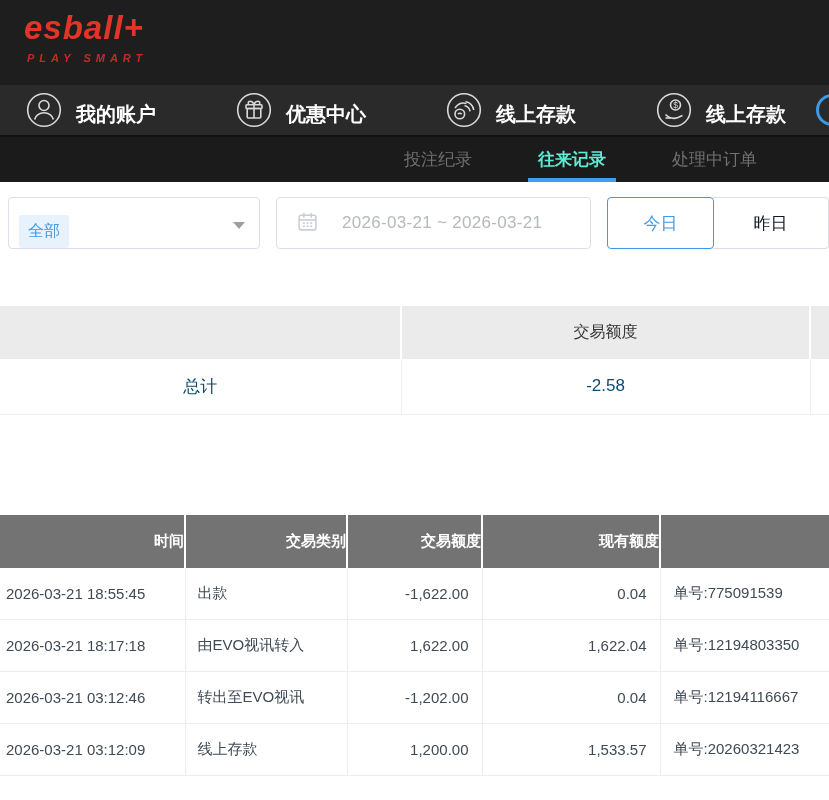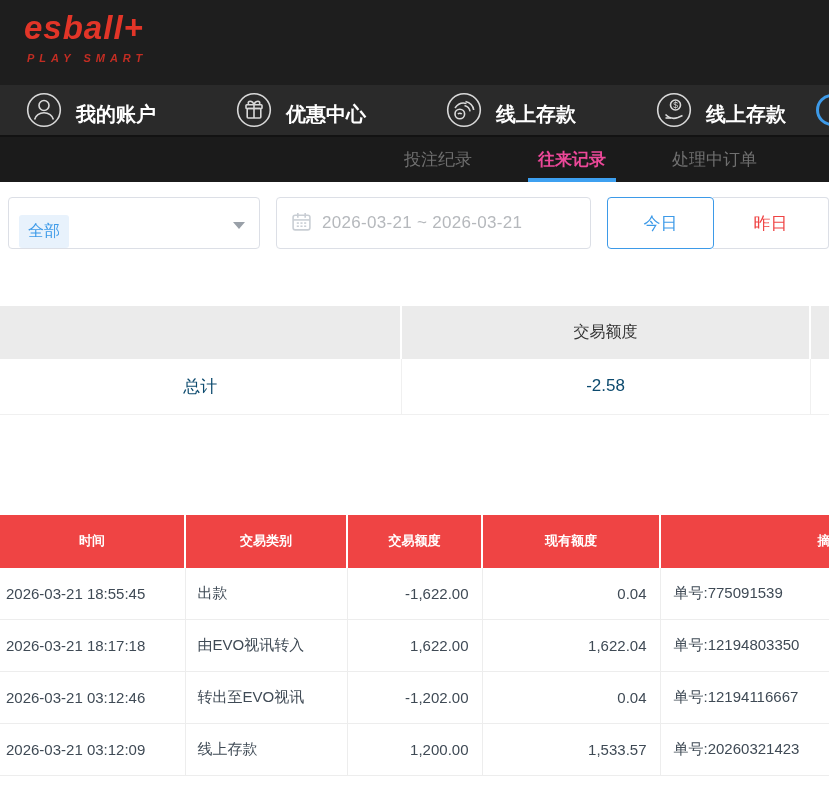--- a/index.html
+++ b/index.html
@@ -21,59 +21,59 @@
   .nav-icon svg { display:block; }
   .nav-label { color:#fff; font-size:20px; font-weight:bold; }
   .nav-partial-circle { position:absolute; right:-19px; top:9px; width:32px; height:32px;
     border:3px solid #3d9ae8; border-radius:50%; }
 
   
   .tabbar { height:47px; background:#1b1b1b; border-top:2px solid #121212;
     display:flex; justify-content:flex-end; gap:50px; padding-right:64px; }
   .tab { color:#707070; font-size:17px; display:flex; align-items:center;
     position:relative; padding:0 8px; cursor:pointer; }
-  .tab.active { color:#ec4899; font-weight:bold; }
+  .tab.active { color:#5eead4; font-weight:bold; }
   .tab-underline { display:none; }
   .tab.active .tab-underline { display:block; position:absolute; left:-2px; right:-2px;
     bottom:0; height:4px; background:#3da0f0; }
 
   
   .filter-row { display:flex; align-items:flex-start; margin:15px 0 0 8px; }
   .select-box { position:relative; width:258px; height:52px; border:1px solid #dcdfe6;
     border-radius:4px; background:#fff; cursor:pointer; }
   .select-chip { position:absolute; left:10px; top:17px; background:#e8f2fc; color:#3d9ae8;
     font-size:16px; padding:6px 9px; border-radius:3px; }
   .select-caret { position:absolute; right:14px; top:24px; width:0; height:0;
     border-left:6px solid transparent; border-right:6px solid transparent;
     border-top:7px solid #99a0a8; }
   .date-box { margin-left:16px; width:322px; height:52px; border:1px solid #dcdfe6;
     border-radius:4px; background:#fff; display:flex; align-items:center;
-    padding-left:14px; gap:10px; cursor:pointer; }
+    padding-left:20px; gap:24px; cursor:pointer; }
   .date-text { font-size:17px; color:#b5b8bc; letter-spacing:.3px; white-space:nowrap; }
   .btn-group { margin-left:16px; display:flex;align-items:flex-end; }
   .quick-btn { height:52px; display:flex; align-items:center; justify-content:center;
     font-size:17px; background:#fff; cursor:pointer; }
   .btn-today { width:107px; border:1px solid #3d9ae8; border-radius:4px; color:#3d9ae8; position:relative; z-index:2; }
   .btn-yesterday { width:116px; border:1px solid #dcdfe6; border-left:none;
-    border-radius:0 4px 4px 0; color:#ef4444; margin-left:-1px; }
+    border-radius:0 4px 4px 0; color:#0f172a; margin-left:-1px; }
 
   
   .summary-table { margin-top:57px; width:1200px; border-collapse:collapse; table-layout:fixed; }
   .summary-table th { height:53px; background:#ebebeb; font-weight:normal; font-size:16px;
     color:#333; text-align:center; border-right:2px solid #fff; }
   .summary-table th:last-child { border-right:none; }
   .summary-table td { height:55px; background:#fff; font-size:17px; color:#0c4a6e;
     text-align:center; border-right:1px solid #f0f0f0; border-bottom:1px solid #f0f0f0; }
   .summary-table td:last-child { border-right:none; }
   .col-s1 { width:401px; } .col-s2 { width:409px; } .col-s3 { width:390px; }
 
   
   .tx-table { margin-top:100px; width:1000px; border-collapse:collapse; table-layout:fixed; }
-  .tx-table th { height:53px; background:#ef4444; color:#fff; font-size:13px; font-weight:bold;
-    text-align:center; border-right:2px solid #fff; }
+  .tx-table th { height:53px; background:#737373; color:#fff; font-size:15px; font-weight:bold;
+    text-align:right; border-right:2px solid #fff; }
   .tx-table th:last-child { border-right:none; }
   .tx-table td { height:52px; background:#fff; font-size:15px; color:#3f4a55;
     border-right:1px solid #ededed; border-bottom:1px solid #ededed; white-space:nowrap; overflow:hidden; }
   .tx-table td:last-child { border-right:none; }
   .col-t1 { width:185px; } .col-t2 { width:162px; } .col-t3 { width:135px; }
   .col-t4 { width:178px; } .col-t5 { width:340px; }
   .cell-time { text-align:left; padding-left:6px; }
   .cell-type { text-align:left; padding-left:12px; }
   .cell-amount, .cell-balance { text-align:right; padding-right:13px; }
   .cell-remark { text-align:left; padding-left:13px; }

